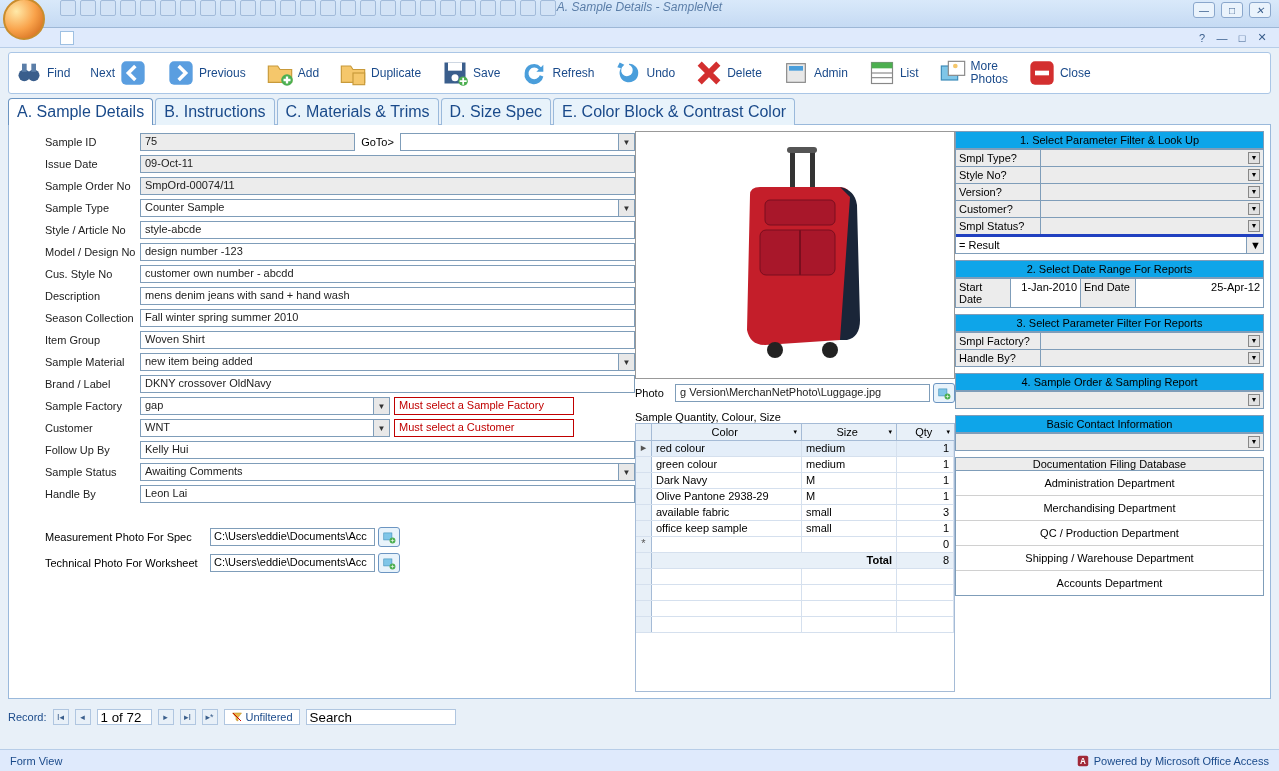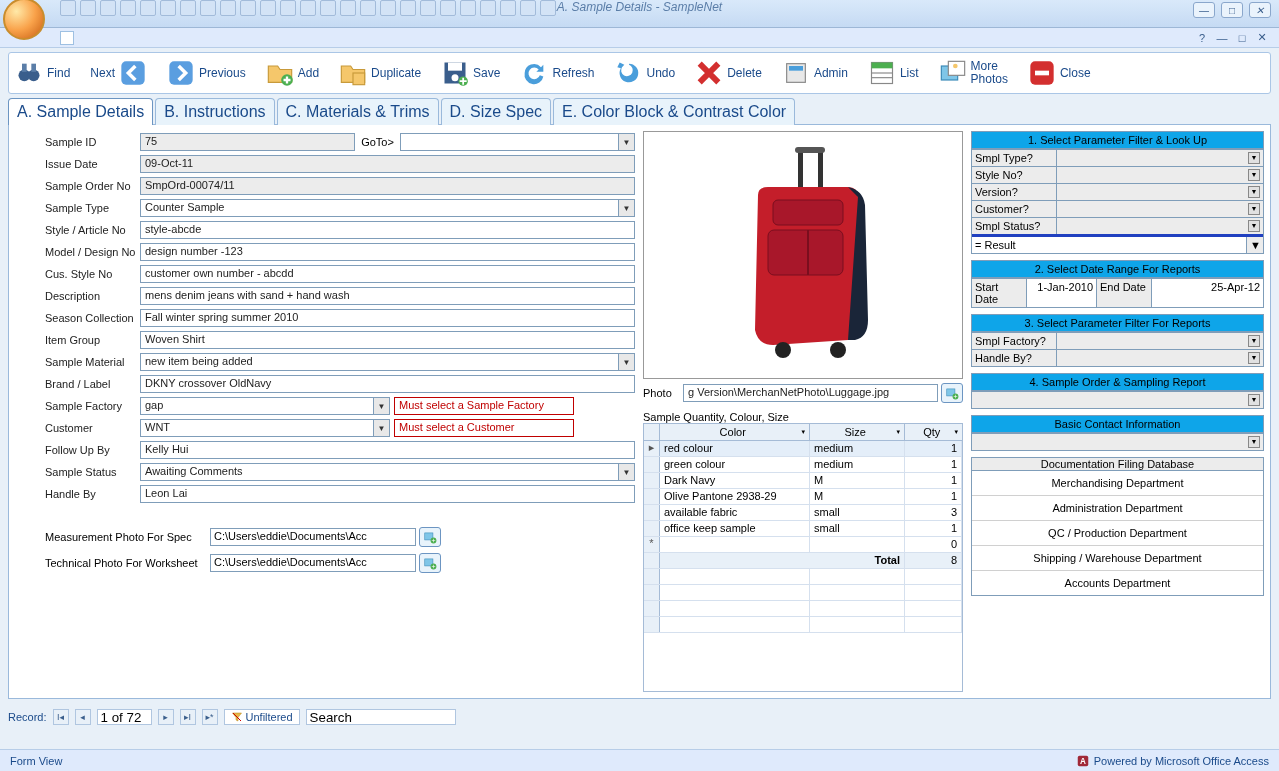--- a/index.html
+++ b/index.html
@@ -96,21 +96,21 @@
     top:1px;
   }
   .tab.active { background: #fff; font-weight:normal; border-color:#6c95c2; z-index:2; }
   .main-panel {
     background: #fff;
     border: 1px solid #9ab9db;
     margin: 0 8px;
     height: 575px;
     display: flex;
     padding: 6px;
-    gap: 8px;
+    gap: 0;
   }
   .left-col { flex: 0 0 620px; display:flex; flex-direction:column; }
   .center-col { flex: 0 0 320px; display:flex; flex-direction:column; }
   .right-col { flex: 1; display:flex; flex-direction:column; gap:6px; }
   .field-row { display:flex; align-items:center; margin: 2px 0; }
   .field-label { width:125px; padding-left:30px; color:#222; }
   .field-input {
     flex:1;
     background:#fff;
     border:1px solid #7f9db9;
@@ -164,21 +164,21 @@
     position:absolute; bottom:0; left:0; right:0;
     height:22px; background:#dfeafc; border-top:1px solid #b7cde8;
     display:flex; align-items:center; padding: 0 10px;
     color:#1a4a8a; font-size:11px;
   }
   .status-bar .right { margin-left:auto; display:flex; align-items:center; gap:4px;}
   .filt-chip{ border:1px solid #b0c6e0; padding:1px 6px; background:#fff; display:flex;align-items:center;gap:3px;}
   .browse-btn{ width:22px; height:20px; border:1px solid #6c95c2; background:#e8f3fb; margin-left:3px; display:inline-flex;align-items:center;justify-content:center; border-radius:3px;}
   .spec-row{ display:flex; align-items:center; margin-top:6px;}
   .spec-row .lbl{ width:195px; padding-left:30px;}
-  .spec-row .inp{ width:206px; border:1px solid #7f9db9;height:18px;padding:1px 3px;}
+  .spec-row .inp{ width:165px; border:1px solid #7f9db9;height:18px;padding:1px 3px;}
 </style>
 </head>
 <body>
 
 <div class="titlebar">
   <div class="office-orb"></div>
   <div class="qat">
     <span></span>
     <span></span>
     <span></span>
@@ -657,22 +657,22 @@
       <div class="rc-title" style="border-bottom:1px solid #7f9db9">Basic Contact Information</div>
       <div class="rc-row">
           <div class="rc-cell" style="flex:1">
             <span class="dd">▼</span>
           </div>
         </div>
     </div>
 
     <div class="doc-list">
       <div class="doc-head">Documentation Filing Database</div>
+      <div class="doc-item">Administration Department</div>
       <div class="doc-item">Merchandising Department</div>
-      <div class="doc-item">Administration Department</div>
       <div class="doc-item">QC / Production Department</div>
       <div class="doc-item">Shipping / Warehouse Department</div>
       <div class="doc-item" style="border-bottom:none">Accounts Department</div>
     </div>
   </div>
 
 </div>
 
 <div class="record-nav">
   <span>Record:</span>

